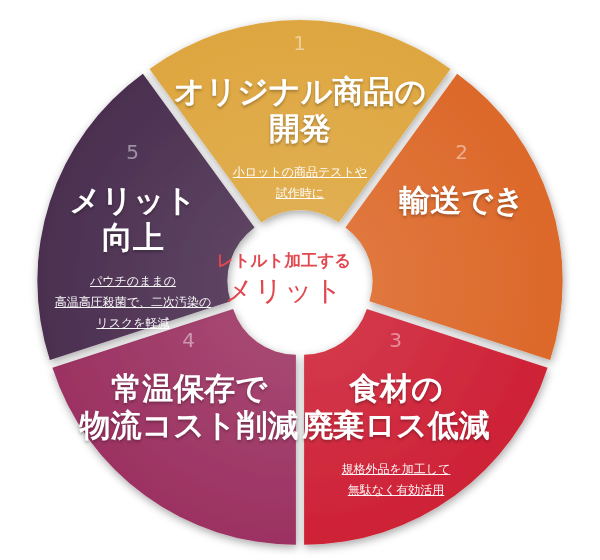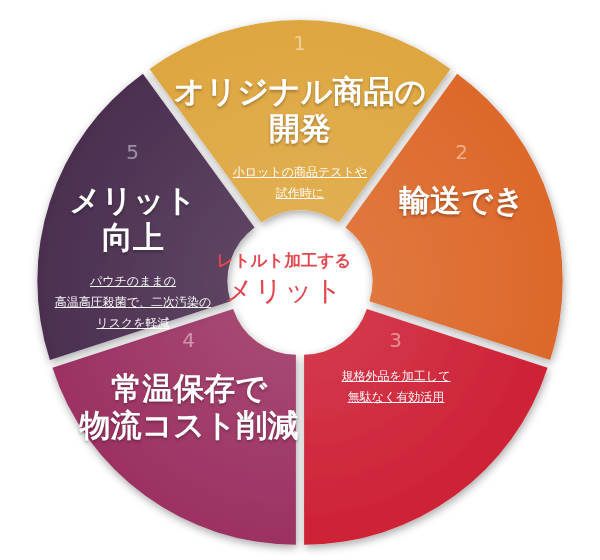--- a/index.html
+++ b/index.html
@@ -75,20 +75,22 @@
 試作時に</div>
   </div>
 
   <div class="seg-label" style="left:462px;top:142px">
     <div class="seg-number">2</div>
     <div class="seg-title">輸送でき</div>
   </div>
 
   <div class="seg-label" style="left:396px;top:330px">
     <div class="seg-number">3</div>
+    <div class="seg-title">食材の
+廃棄ロス低減</div>
     <div class="seg-desc">規格外品を加工して
 無駄なく有効活用</div>
   </div>
 
   <div class="seg-label" style="left:189px;top:330px">
     <div class="seg-number">4</div>
     <div class="seg-title">常温保存で
 物流コスト削減</div>
   </div>
 

